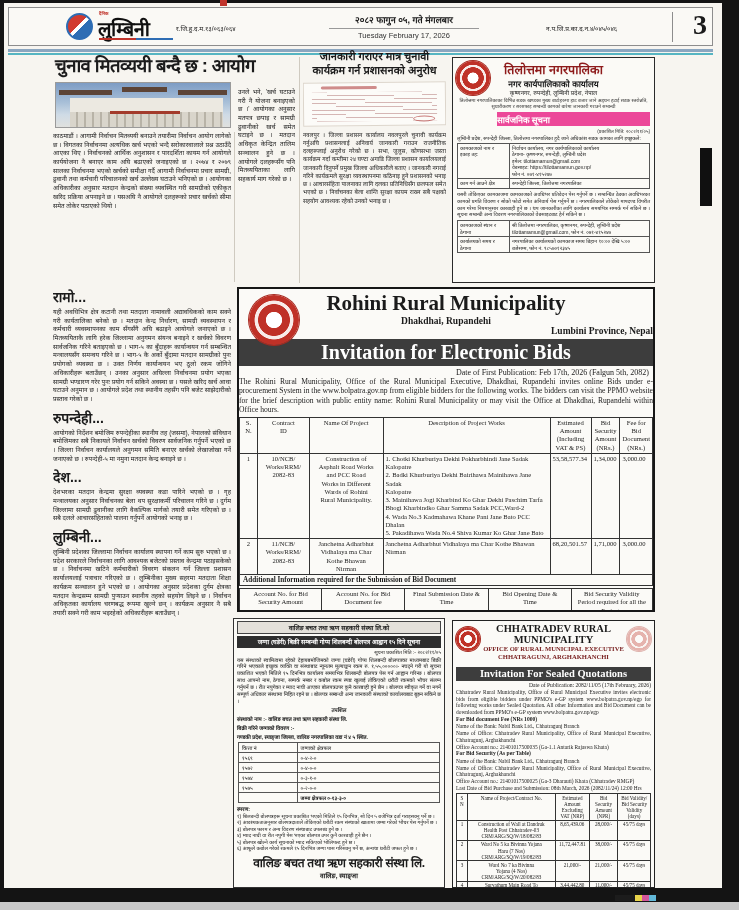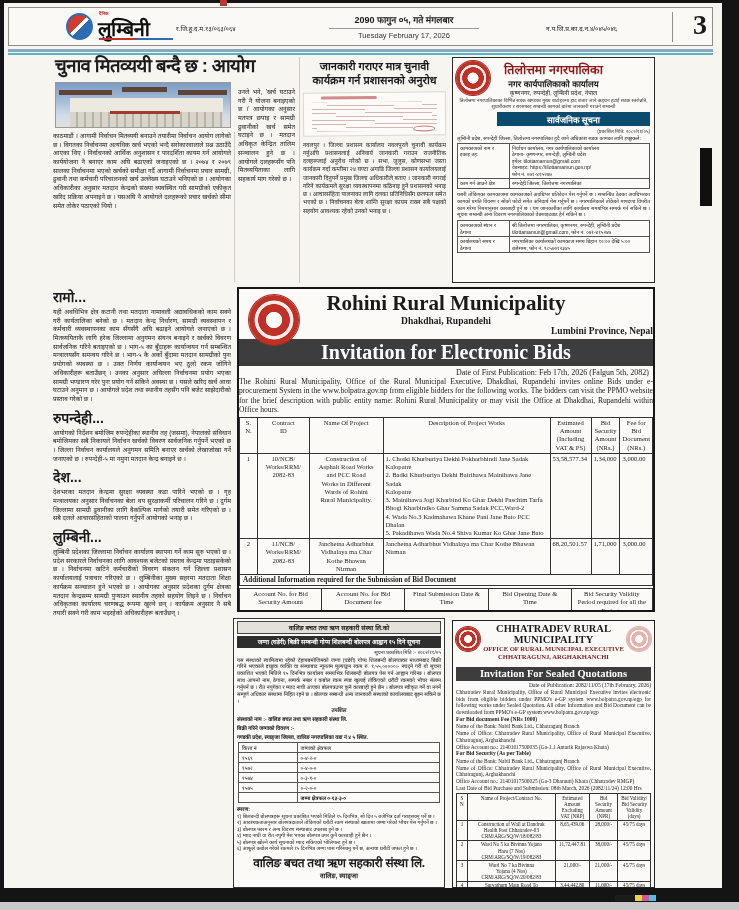--- a/index.html
+++ b/index.html
@@ -44,21 +44,21 @@
   .smalltxt{font-size:6.3px;line-height:1.38;text-align:justify;color:#242424;}
   .a1-colA{position:absolute;left:53px;top:132px;width:178px;height:150px;overflow:hidden;}
   .a1-colB{position:absolute;left:238px;top:88px;width:57px;height:194px;overflow:hidden;}
   .colrule-a{position:absolute;left:234px;top:132px;width:1px;height:150px;background:#cfcac0;}
   .colrule-b{position:absolute;left:299px;top:57px;width:1px;height:226px;background:#cfcac0;}
   .sections{position:absolute;left:53px;top:283px;width:178px;height:602px;overflow:hidden;}
   .sec-h{font-size:14px;font-weight:bold;margin:4px 0 2px 0;}
   .sections .smalltxt{margin-bottom:2px;}
 
   
-  .a2{position:absolute;left:303px;top:60px;width:143px;height:228px;overflow:hidden;}
+  .a2{position:absolute;left:303px;top:50px;width:143px;height:228px;overflow:hidden;}
   .a2-head{font-size:11px;font-weight:bold;line-height:1.25;text-align:center;}
   .docimg{position:relative;margin-top:4px;height:44px;background:#fcfbf8;border:1px solid #ddd6cc;
           transform:rotate(-0.6deg);overflow:hidden;}
   .doc-lines{position:absolute;left:6%;right:6%;top:22%;bottom:10%;
              background:repeating-linear-gradient(#0000 0 3px,rgba(150,70,70,.38) 3px 3.7px);}
   .doc-head{position:absolute;left:12%;top:6%;width:40%;height:8%;background:rgba(170,50,50,.55);border-radius:2px;}
   .doc-stamp{position:absolute;right:7%;bottom:8%;width:16%;height:14%;border:1px solid rgba(170,40,40,.6);border-radius:50%;}
   .a2-body{margin-top:5px;font-size:5.9px;line-height:1.4;text-align:justify;}
 
   
@@ -67,21 +67,21 @@
         box-shadow:0 0 0 1px #a62a20;}
   .seal.pale{opacity:.35;}
 
   
   .tilo{position:absolute;left:452px;top:57px;width:203px;height:226px;border:1px solid #2a2a2a;
         padding:3px 4px;background:#fbfaf6;overflow:hidden;}
   .tilo-title{text-align:center;font-size:12.5px;font-weight:bold;color:#8e1b1b;}
   .tilo-sub1{text-align:center;font-size:8.5px;font-weight:bold;}
   .tilo-sub2{text-align:center;font-size:6px;}
   .tilo-desc{text-align:center;font-size:4.8px;color:#333;line-height:1.3;margin-top:1px;}
-  .tilo-banner{margin-top:2px;background:#0c4a6e;color:#fff;text-align:center;font-size:8.5px;
+  .tilo-banner{margin-top:2px;background:#ec4899;color:#fff;font-size:8.5px;
                font-weight:bold;padding:1.5px 0;margin-left:40px;}
   .tilo-pub{text-align:right;font-size:4.8px;margin:1.5px 0;color:#333;}
   .tilo-intro{font-size:5px;margin-bottom:1.5px;}
   .tilo table{width:100%;border-collapse:collapse;font-size:5px;line-height:1.3;}
   .tilo td{border:0.8px solid #555;padding:1px 2px;vertical-align:top;}
   .tilo .lblcol{width:52px;}
   .tilo-para{font-size:5px;line-height:1.32;text-align:justify;margin:2.5px 0;}
   .prelines{white-space:pre-line;}
 
   
@@ -143,21 +143,21 @@
   <div class="paper"></div>
   <div class="redmark"></div>
 
   <div class="mast">
     <span class="logo-ic"></span>
     <span class="brand-tag">दैनिक</span>
     <span class="brand">लुम्बिनी</span>
     <span class="brand-ul"></span>
     <span class="regL">र.जि.हु.द.म.१३/०६३/०६४</span>
     <div class="dateblk">
-      <div class="date-np">2090 फागुन ०५, गते मंगलबार</div>
+      <div class="date-np">२०८२ फागुन ०५, गते मंगलबार</div>
       <div class="date-hr"></div>
       <div class="date-en">Tuesday  February 17,  2026</div>
     </div>
     <span class="regR">न.प.जि.प्र.का.द.न.४/०४५/०४६</span>
     <span class="vdiv"></span>
     <span class="pgnum">3</span>
   </div>
   <div class="rule1"></div>
   <div class="rule2"></div>
 

